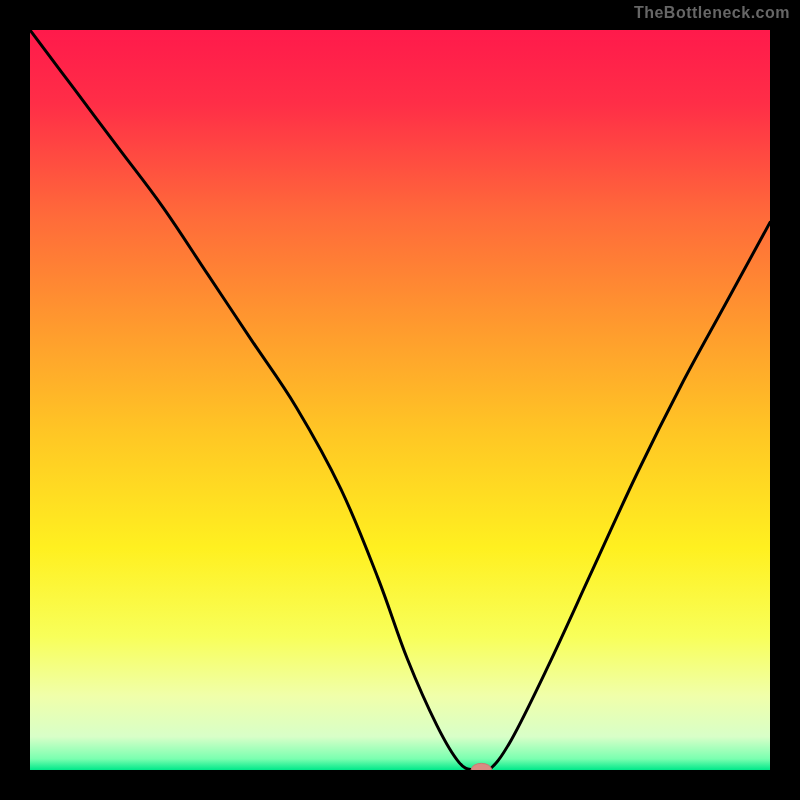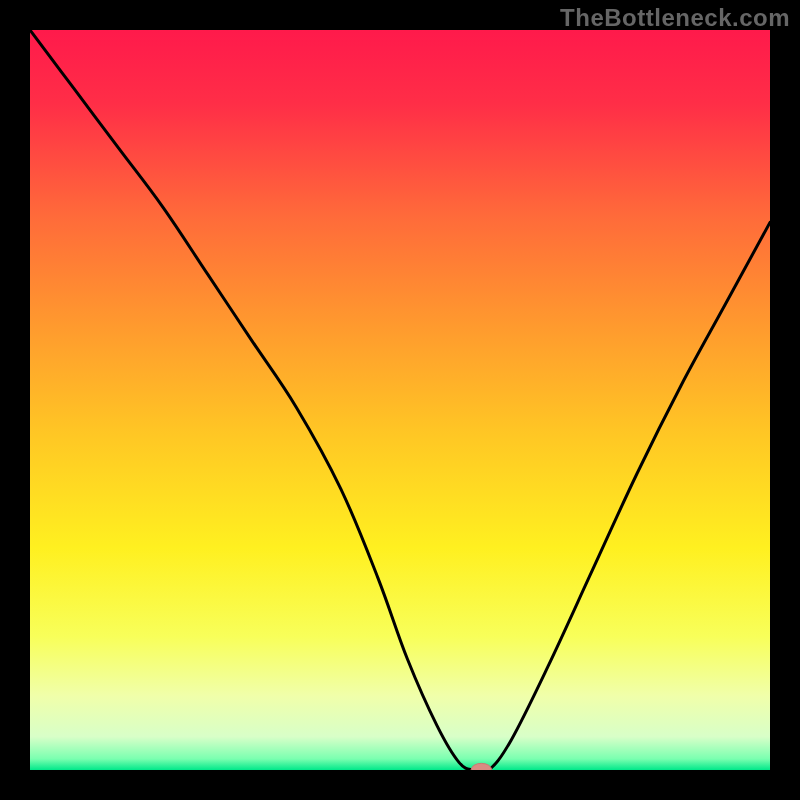--- a/index.html
+++ b/index.html
@@ -15,21 +15,21 @@
     position: relative;
     width: 800px;
     height: 800px;
     background: #000;
   }
   .watermark {
     position: absolute;
     top: 4px;
     right: 10px;
     color: #666;
-    font-size: 24px;
+    font-size: 16px;
     font-weight: bold;
     letter-spacing: 0.5px;
     z-index: 5;
   }
   svg.plot {
     position: absolute;
     left: 0;
     top: 0;
   }
 </style>

